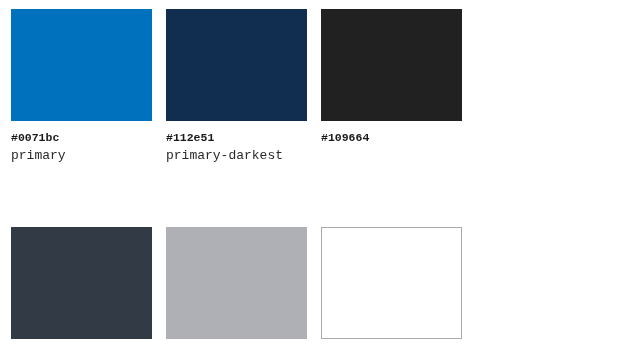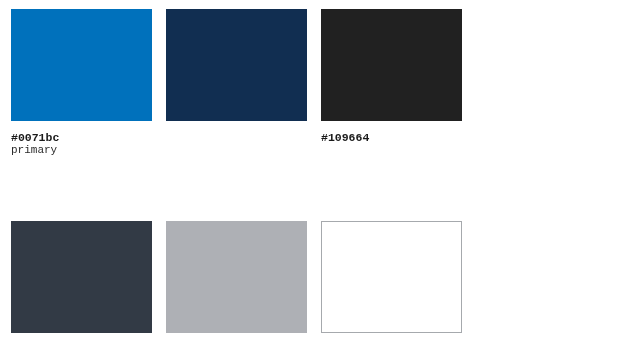--- a/index.html
+++ b/index.html
@@ -55,22 +55,23 @@
     font-size: 11.5px;
     font-weight: bold;
     color: #1a1a1a;
     letter-spacing: 0px;
     line-height: 13px;
     white-space: nowrap;
   }
 
   .swatch-name {
     display: block;
+    margin-top: 6px;
     font-family: "Liberation Mono", "DejaVu Sans Mono", monospace;
-    font-size: 11px;
+    font-size: 13px;
     font-weight: normal;
     color: #2a2a2a;
     line-height: 12px;
     white-space: nowrap;
   }
 </style>
 </head>
 <body style="background-color: rgb(255, 255, 255);">
 
 <div id="palette">
@@ -79,20 +80,22 @@
 
     <div class="swatch-cell">
       <span class="swatch-chip" style="background-color: rgb(0, 113, 188);"></span>
       <span class="swatch-hex">#0071bc</span>
       <span class="swatch-name">primary</span>
     </div>
 
 
     <div class="swatch-cell">
       <span class="swatch-chip" style="background-color: rgb(17, 46, 81);"></span>
+      <span class="swatch-hex">#112e51</span>
+      <span class="swatch-name">primary-darkest</span>
     </div>
 
     <div class="swatch-cell">
       <span class="swatch-chip" style="background-color: rgb(33, 33, 33);"></span>
       <span class="swatch-hex">#109664</span>
     </div>
 
   </div>
 
   <div class="swatch-row row-2">

